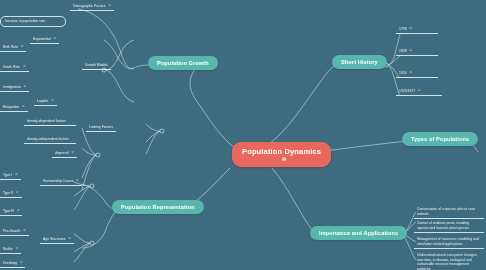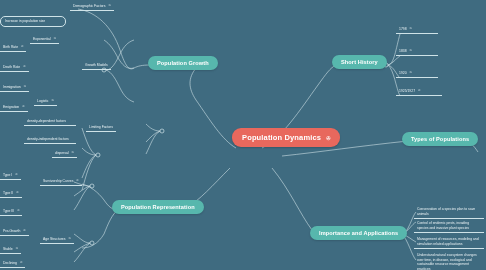--- a/index.html
+++ b/index.html
@@ -105,21 +105,21 @@
     <circle cx="462" cy="141" r="2"></circle>
     <path d="M464 141 C 470 141 474 146 478 152"></path>
 
     <circle cx="400" cy="234" r="2"></circle>
     <path d="M402 234 C 408 234 412 216 416 212"></path>
     <path d="M402 234 C 408 232 412 224 416 222"></path>
     <path d="M402 234 C 408 236 412 240 416 242"></path>
     <path d="M402 234 C 408 240 412 256 416 260"></path>
   </svg>
 
-  <div class="node central" style="left:232px;top:128px;transform:translate(-0px,-0px);">
+  <div class="node central" style="left:232px;top:142px;transform:translate(-0px,-0px);flex-direction:column;">
     <span class="txt">Population Dynamics</span>
     <span class="tag">✇</span>
   </div>
 
   <div class="node branch" style="left:148px;top:56px;">
     <span class="txt">Population Growth</span>
   </div>
 
   <div class="node branch" style="left:332px;top:55px;">
     <span class="txt">Short History</span>

